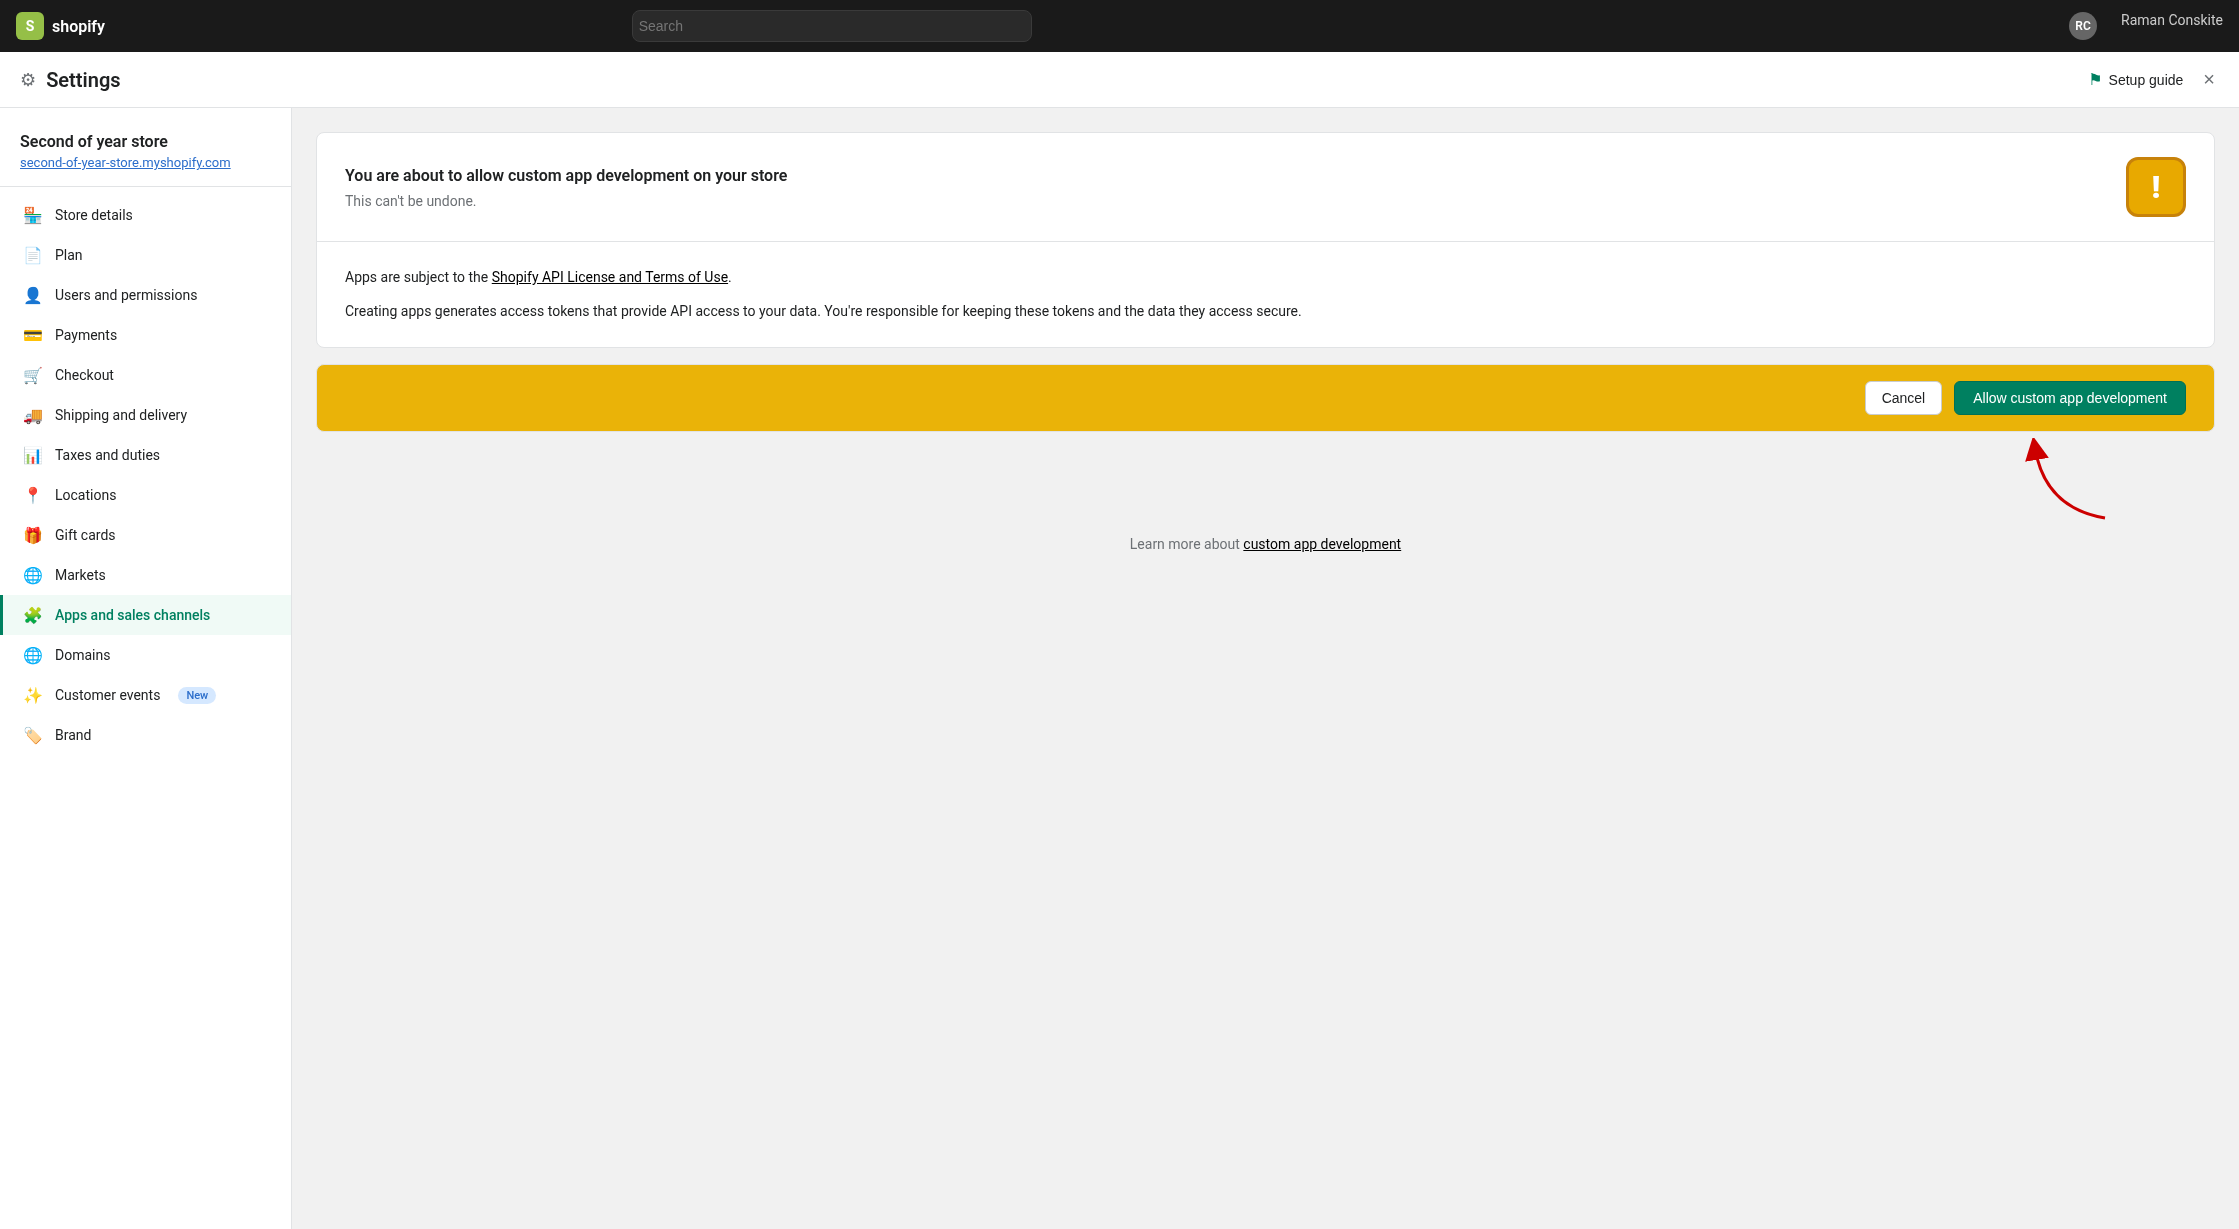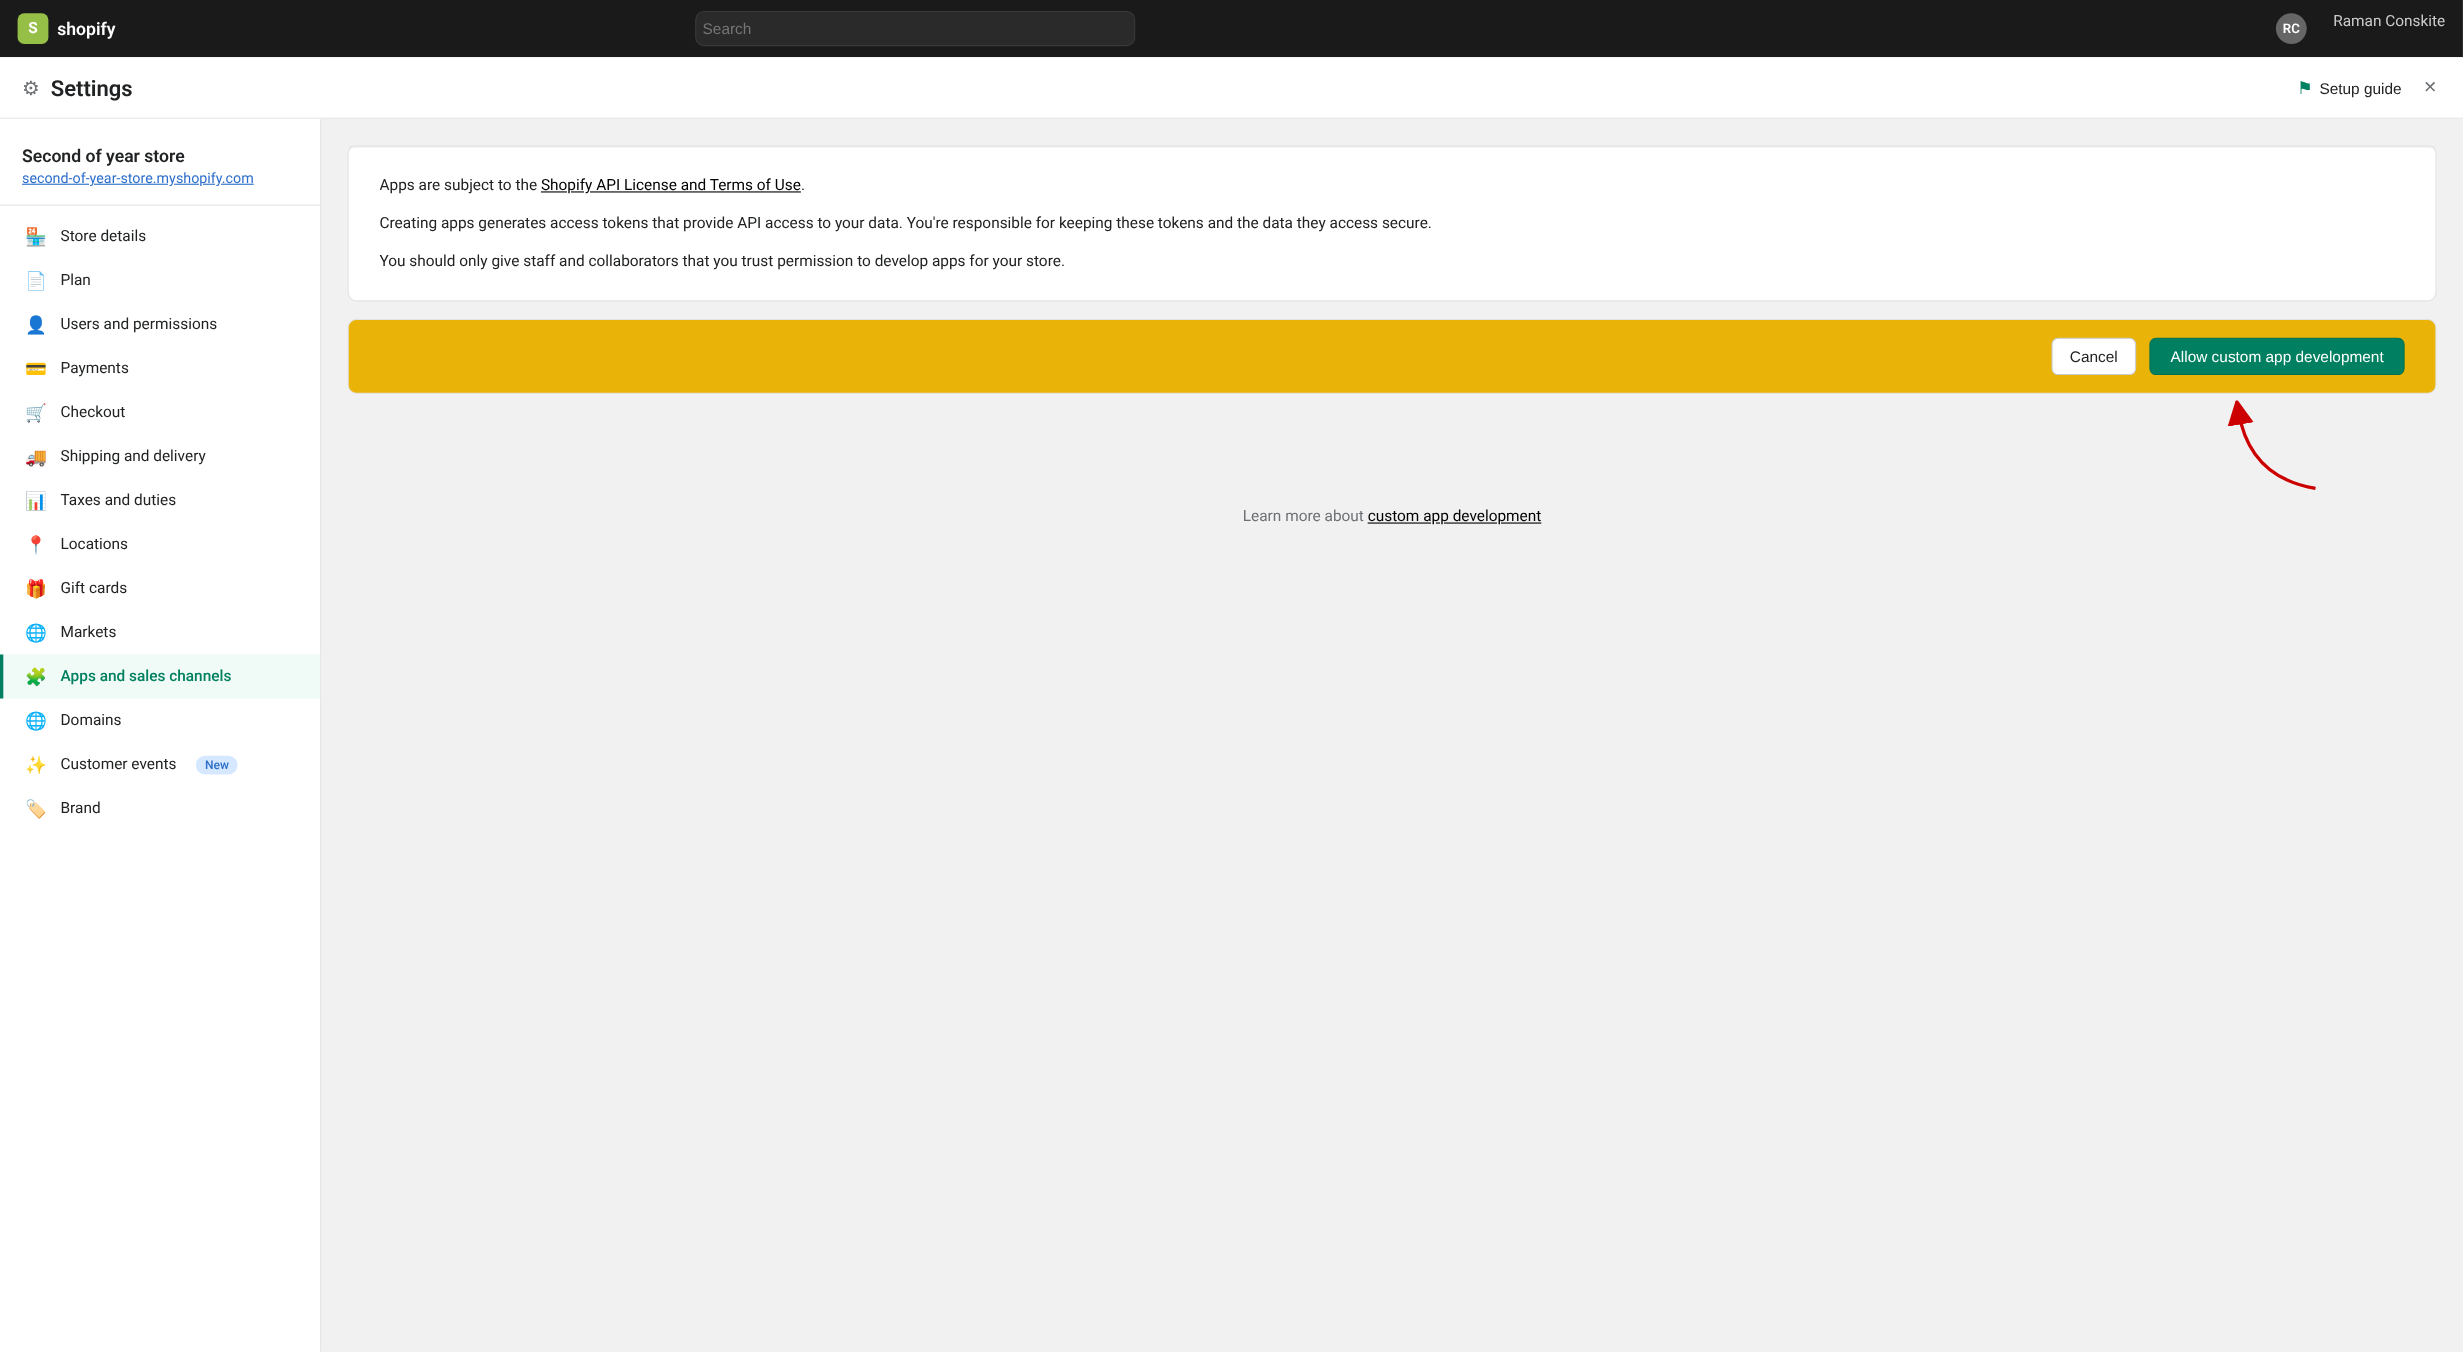--- a/index.html
+++ b/index.html
@@ -417,27 +417,33 @@
       <div class="nav-item">
         <span class="nav-icon">🏷️</span>
         <span>Brand</span>
       </div>
     </nav>
 
     <div class="main-content">
 
       <div class="dialog-card">
 
+        <div class="warning-card">
+          <div class="warning-text">
+            <h2>You are about to allow custom app development on your store</h2>
+            <p>This can't be undone.</p>
+          </div>
+          <div class="warning-emoji"></div>
+        </div>
 
         <div class="info-card">
           <p>
             <span>Apps are subject to the </span><a class="link-text">Shopify API License and Terms of Use</a><span>.</span>
           </p>
           <p>Creating apps generates access tokens that provide API access to your data. You're responsible for keeping these tokens and the data they access secure.</p>
-          <p>You should only give staff and collaborators that you trust permission to develop apps for your store.</p>
         </div>
       </div>
 
       <div class="action-row">
         <button class="btn-cancel">Cancel</button>
         <button class="btn-allow">Allow custom app development</button>
       </div>
 
       <div class="arrow-container">
         <svg class="arrow-svg" width="120" height="90" viewBox="0 0 120 90">

